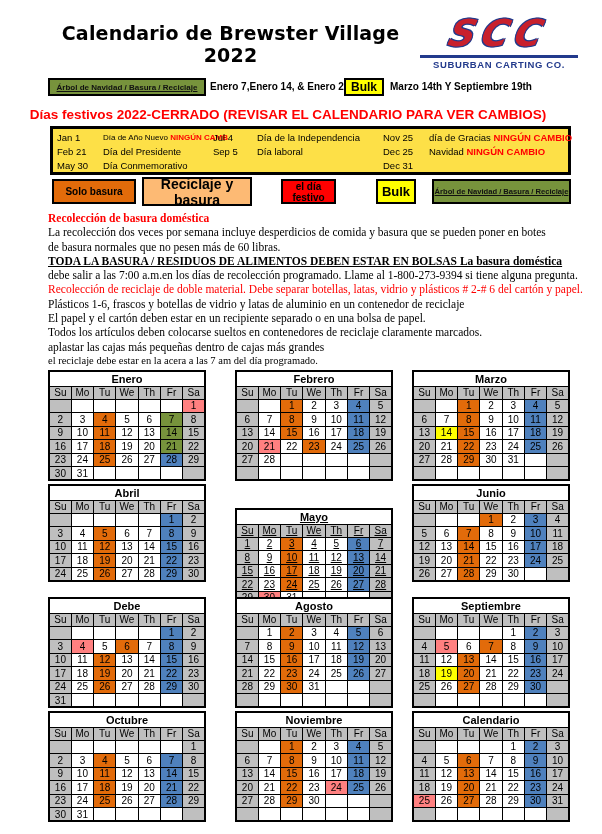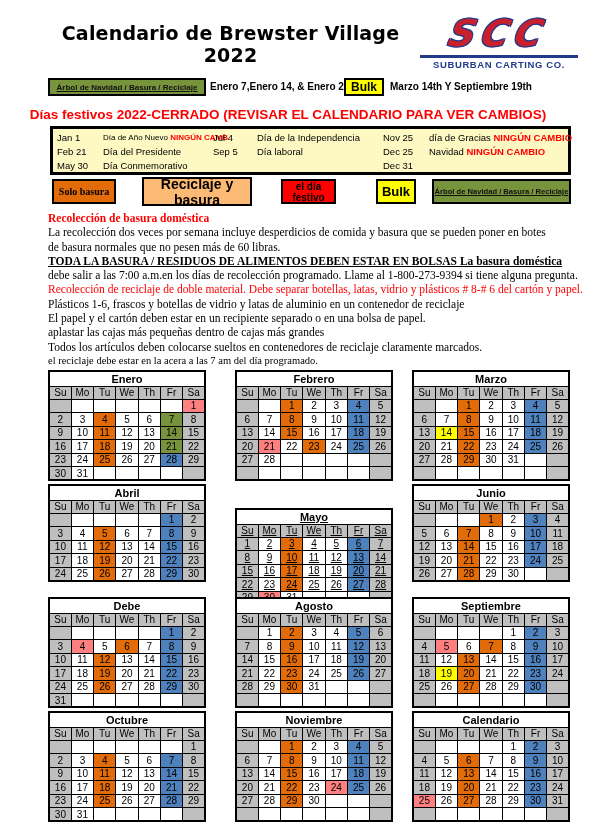--- a/index.html
+++ b/index.html
@@ -25,32 +25,32 @@
                     text-decoration:underline; color:#111; }
   .badge-bulk-top { left:344px; width:40px; background:var(--yellow); font-size:12px; }
   .toprow-text { position:absolute; top:3px; font-weight:700; font-size:10px; }
   .tree-dates { left:210px; }
   .bulk-dates { left:390px; }
 
   .banner { position:absolute; left:0; top:107px; width:576px; text-align:center;
             color:var(--red); font-weight:700; font-size:13.5px; }
 
   .holiday-table { position:absolute; left:50px; top:126px; width:521px; height:49px;
-                   border:3px solid #000; background:#fef9c3; display:grid;
+                   border:3px solid #000; background:#fde047; display:grid;
                    grid-template-columns:46px 110px 44px 126px 46px 140px;
                    grid-auto-rows:14px; align-items:center; padding-left:4px; padding-top:1px;
                    font-size:9.5px; }
   .hcell { white-space:nowrap; overflow:visible; }
   .hcell .note { color:var(--red); font-weight:700; }
   .hcell.small { font-size:8px; }
 
   .legend-row { position:absolute; left:0; top:177px; width:602px; height:30px; }
   .legend-item { position:absolute; display:flex; align-items:center; justify-content:center;
                  border:2px solid #000; font-weight:700; color:#000; text-align:center; }
-  .lg0 { left:52px;  width:64px;  height:25px; font-size:10px; top:2px;font-family:Liberation Serif, serif; }
+  .lg0 { left:52px;  width:84px;  height:25px; font-size:10px; top:2px; }
   .lg1 { left:142px; width:110px; height:29px; font-size:14px; top:0; }
   .lg2 { left:281px; width:55px;  height:25px; font-size:10px; top:2px; }
   .lg3 { left:376px; width:40px;  height:25px; font-size:13px; top:2px; }
   .lg4 { left:432px; width:139px; height:25px; font-size:7.6px; text-decoration:underline; top:2px; color:#111; }
 
   .instructions { position:absolute; left:48px; top:211px; width:535px;
                   font-family:"Liberation Serif", serif; font-size:11.5px; line-height:14.3px; }
   .ins-red-bold { color:var(--red); font-weight:700; }
   .ins-red { color:var(--red); }
   .ins-bold-underline { font-weight:700; text-decoration:underline; }
@@ -118,25 +118,25 @@
   <span class="legend-item lg3" style="background: rgb(255, 255, 0);">Bulk</span>
   <span class="legend-item lg4" style="background: rgb(119, 147, 60);">Árbol de Navidad / Basura / Reciclaje</span>
 </div>
 
 <div class="instructions" id="instructions">
     <div class="ins-red-bold">Recolección de basura doméstica</div>
     <div class="ins-normal">La recolección dos veces por semana incluye desperdicios de comida y basura que se pueden poner en botes</div>
     <div class="ins-normal">de basura normales que no pesen más de 60 libras.</div>
     <div class="ins-bold-underline">TODA LA BASURA / RESIDUOS DE ALIMENTOS DEBEN ESTAR EN BOLSAS La basura doméstica</div>
     <div class="ins-normal">debe salir a las 7:00 a.m.en los días de recolección programado. Llame al 1-800-273-9394 si tiene alguna pregunta.</div>
-    <div class="ins-red">Recolección de reciclaje de doble material. Debe separar botellas, latas, vidrio y plásticos # 8-# 6 del cartón y papel.</div>
+    <div class="ins-red">Recolección de reciclaje de doble material. Debe separar botellas, latas, vidrio y plásticos # 2-# 6 del cartón y papel.</div>
     <div class="ins-normal">Plásticos 1-6, frascos y botellas de vidrio y latas de aluminio en un contenedor de reciclaje</div>
     <div class="ins-normal">El papel y el cartón deben estar en un recipiente separado o en una bolsa de papel.</div>
+    <div class="ins-normal">Todos los artículos deben colocarse sueltos en contenedores de reciclaje claramente marcados.</div>
     <div class="ins-normal">aplastar las cajas más pequeñas dentro de cajas más grandes</div>
-    <div class="ins-normal">Todos los artículos deben colocarse sueltos en contenedores de reciclaje claramente marcados.</div>
     <div class="ins-small">el reciclaje debe estar en la acera a las 7 am del día programado.</div>
   </div>
 
 <div class="calendars" id="calendars">
     <table class="month" style="left: 48px; top: 370px; border-radius: 13px;">
       <tbody>
         <tr>
           <th class="mname" colspan="7">Enero</th>
         </tr>
         <tr>

